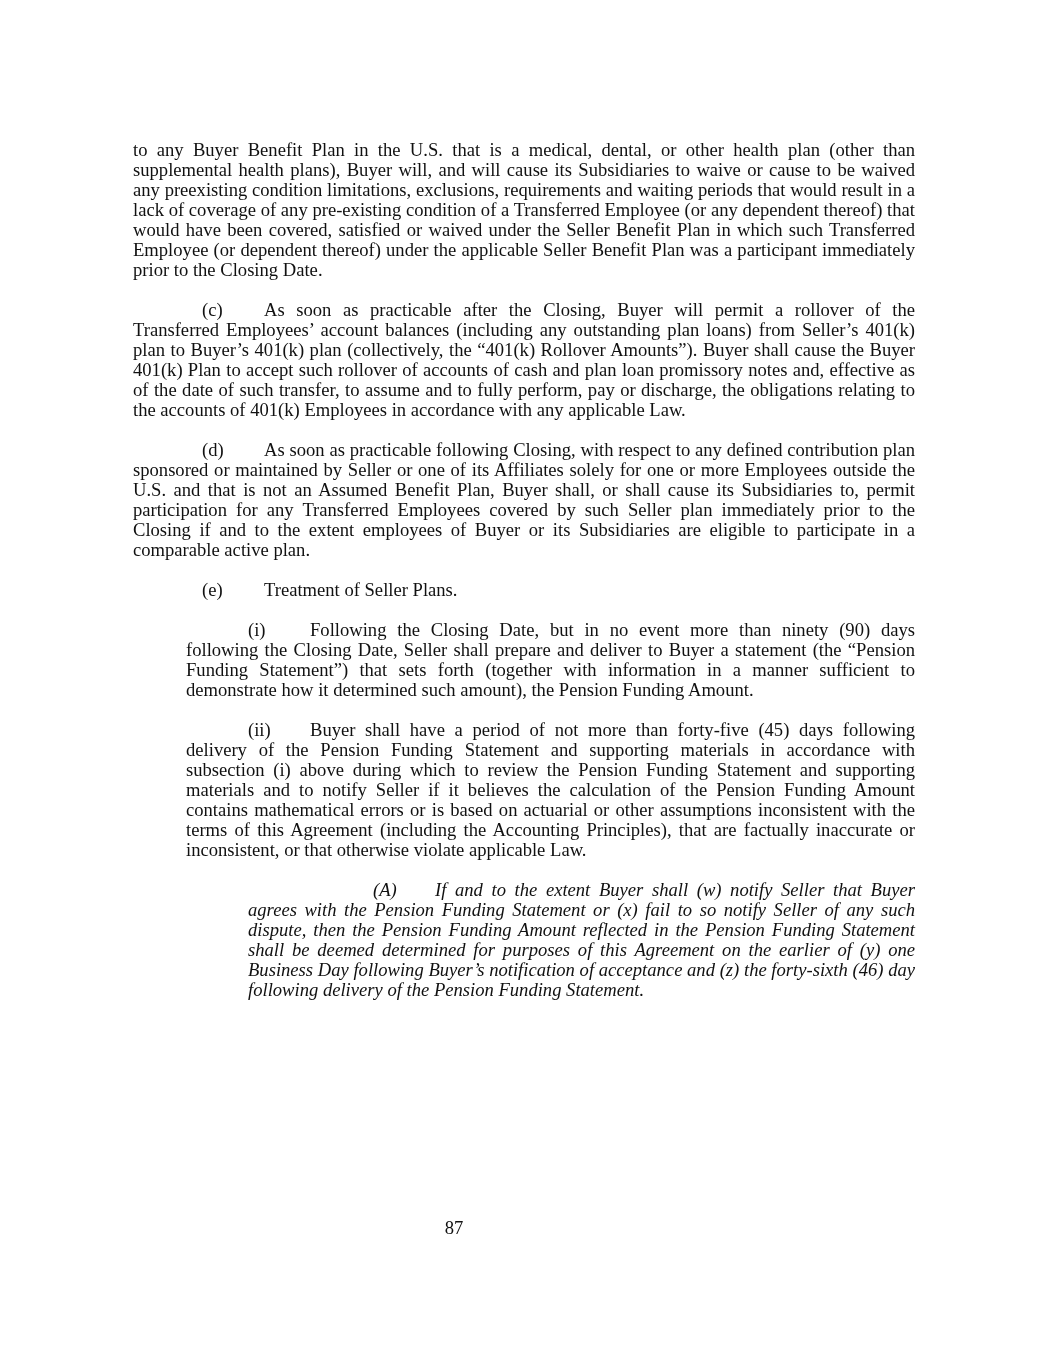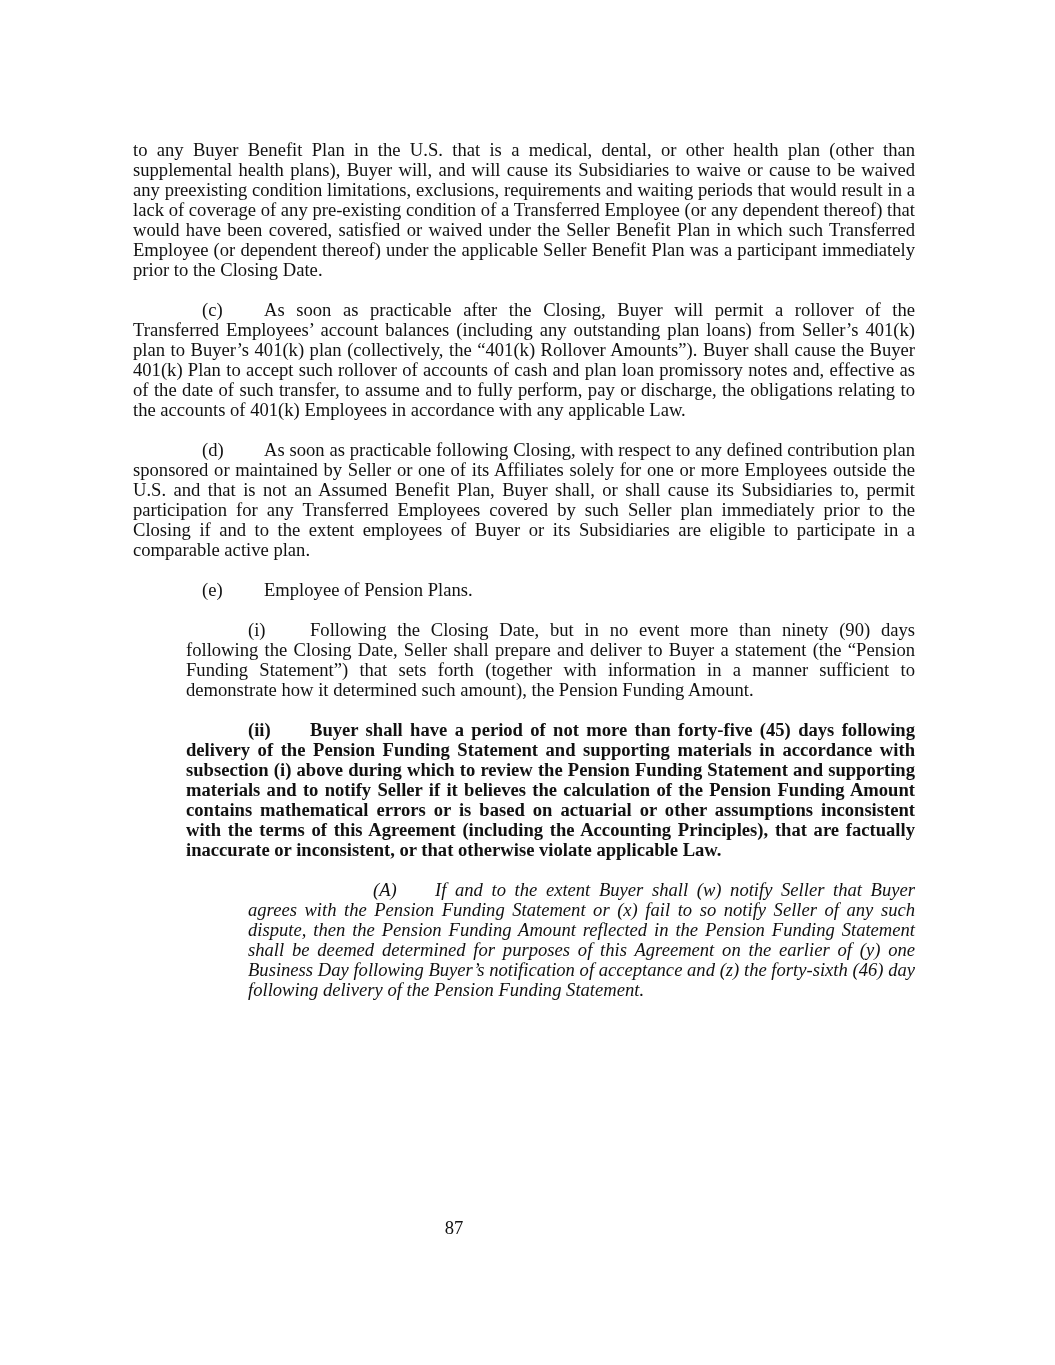--- a/index.html
+++ b/index.html
@@ -26,21 +26,21 @@
       font-size: 18.6px;
       line-height: 20px;
       text-align: justify;
       text-align-last: left;
     }
     .para-a { margin-bottom: 20px; }
     .para-c { margin-bottom: 20px; }
     .para-d { margin-bottom: 20px; }
     .para-e { margin-bottom: 20px; }
     .para-i { margin-bottom: 20px; margin-left: 69px; }
-    .para-ii { margin-bottom: 20px; margin-left: 69px; font-weight: bold; }
+    .para-ii { margin-bottom: 20px; margin-left: 69px; }
     .para-A { margin-left: 131px; font-style: italic; }
     .lbl1 { display: inline-block; padding-left: 69px; width: 62px; }
     .lbl2 { display: inline-block; padding-left: 62px; width: 62px; }
     .lbl3 { display: inline-block; padding-left: 125px; width: 62px; }
     .u { text-underline-offset: 2px; text-decoration-thickness: 1px; }
     .page-number {
       position: absolute;
       top: 1216px;
       left: 0;
       width: 908px;
@@ -60,21 +60,21 @@
 
   <p class="para-c">
     <span class="lbl1">(c)</span><span>As soon as practicable after the Closing, Buyer will permit a rollover of the Transferred Employees’ account balances (including any outstanding plan loans) from Seller’s 401(k) plan to Buyer’s 401(k) plan (collectively, the “</span><span class="u">401(k) Rollover Amounts</span><span>”). Buyer shall cause the Buyer 401(k) Plan to accept such rollover of accounts of cash and plan loan promissory notes and, effective as of the date of such transfer, to assume and to fully perform, pay or discharge, the obligations relating to the accounts of 401(k) Employees in accordance with any applicable Law.</span>
   </p>
 
   <p class="para-d">
     <span class="lbl1">(d)</span><span>As soon as practicable following Closing, with respect to any defined contribution plan sponsored or maintained by Seller or one of its Affiliates solely for one or more Employees outside the U.S. and that is not an Assumed Benefit Plan, Buyer shall, or shall cause its Subsidiaries to, permit participation for any Transferred Employees covered by such Seller plan immediately prior to the Closing if and to the extent employees of Buyer or its Subsidiaries are eligible to participate in a comparable active plan.</span>
   </p>
 
   <p class="para-e">
-    <span class="lbl1">(e)</span><span>Employee of Pension Plans.</span>
+    <span class="lbl1">(e)</span><span>Treatment of Seller Plans.</span>
   </p>
 
   <p class="para-i">
     <span class="lbl2">(i)</span><span>Following the Closing Date, but in no event more than ninety (90) days following the Closing Date, Seller shall prepare and deliver to Buyer a statement (the “</span><span class="u">Pension Funding Statement</span><span>”) that sets forth (together with information in a manner sufficient to demonstrate how it determined such amount), the Pension Funding Amount.</span>
   </p>
 
   <p class="para-ii">
     <span class="lbl2">(ii)</span><span>Buyer shall have a period of not more than forty-five (45) days following delivery of the Pension Funding Statement and supporting materials in accordance with subsection (i) above during which to review the Pension Funding Statement and supporting materials and to notify Seller if it believes the calculation of the Pension Funding Amount contains mathematical errors or is based on actuarial or other assumptions inconsistent with the terms of this Agreement (including the Accounting Principles), that are factually inaccurate or inconsistent, or that otherwise violate applicable Law.</span>
   </p>
 

